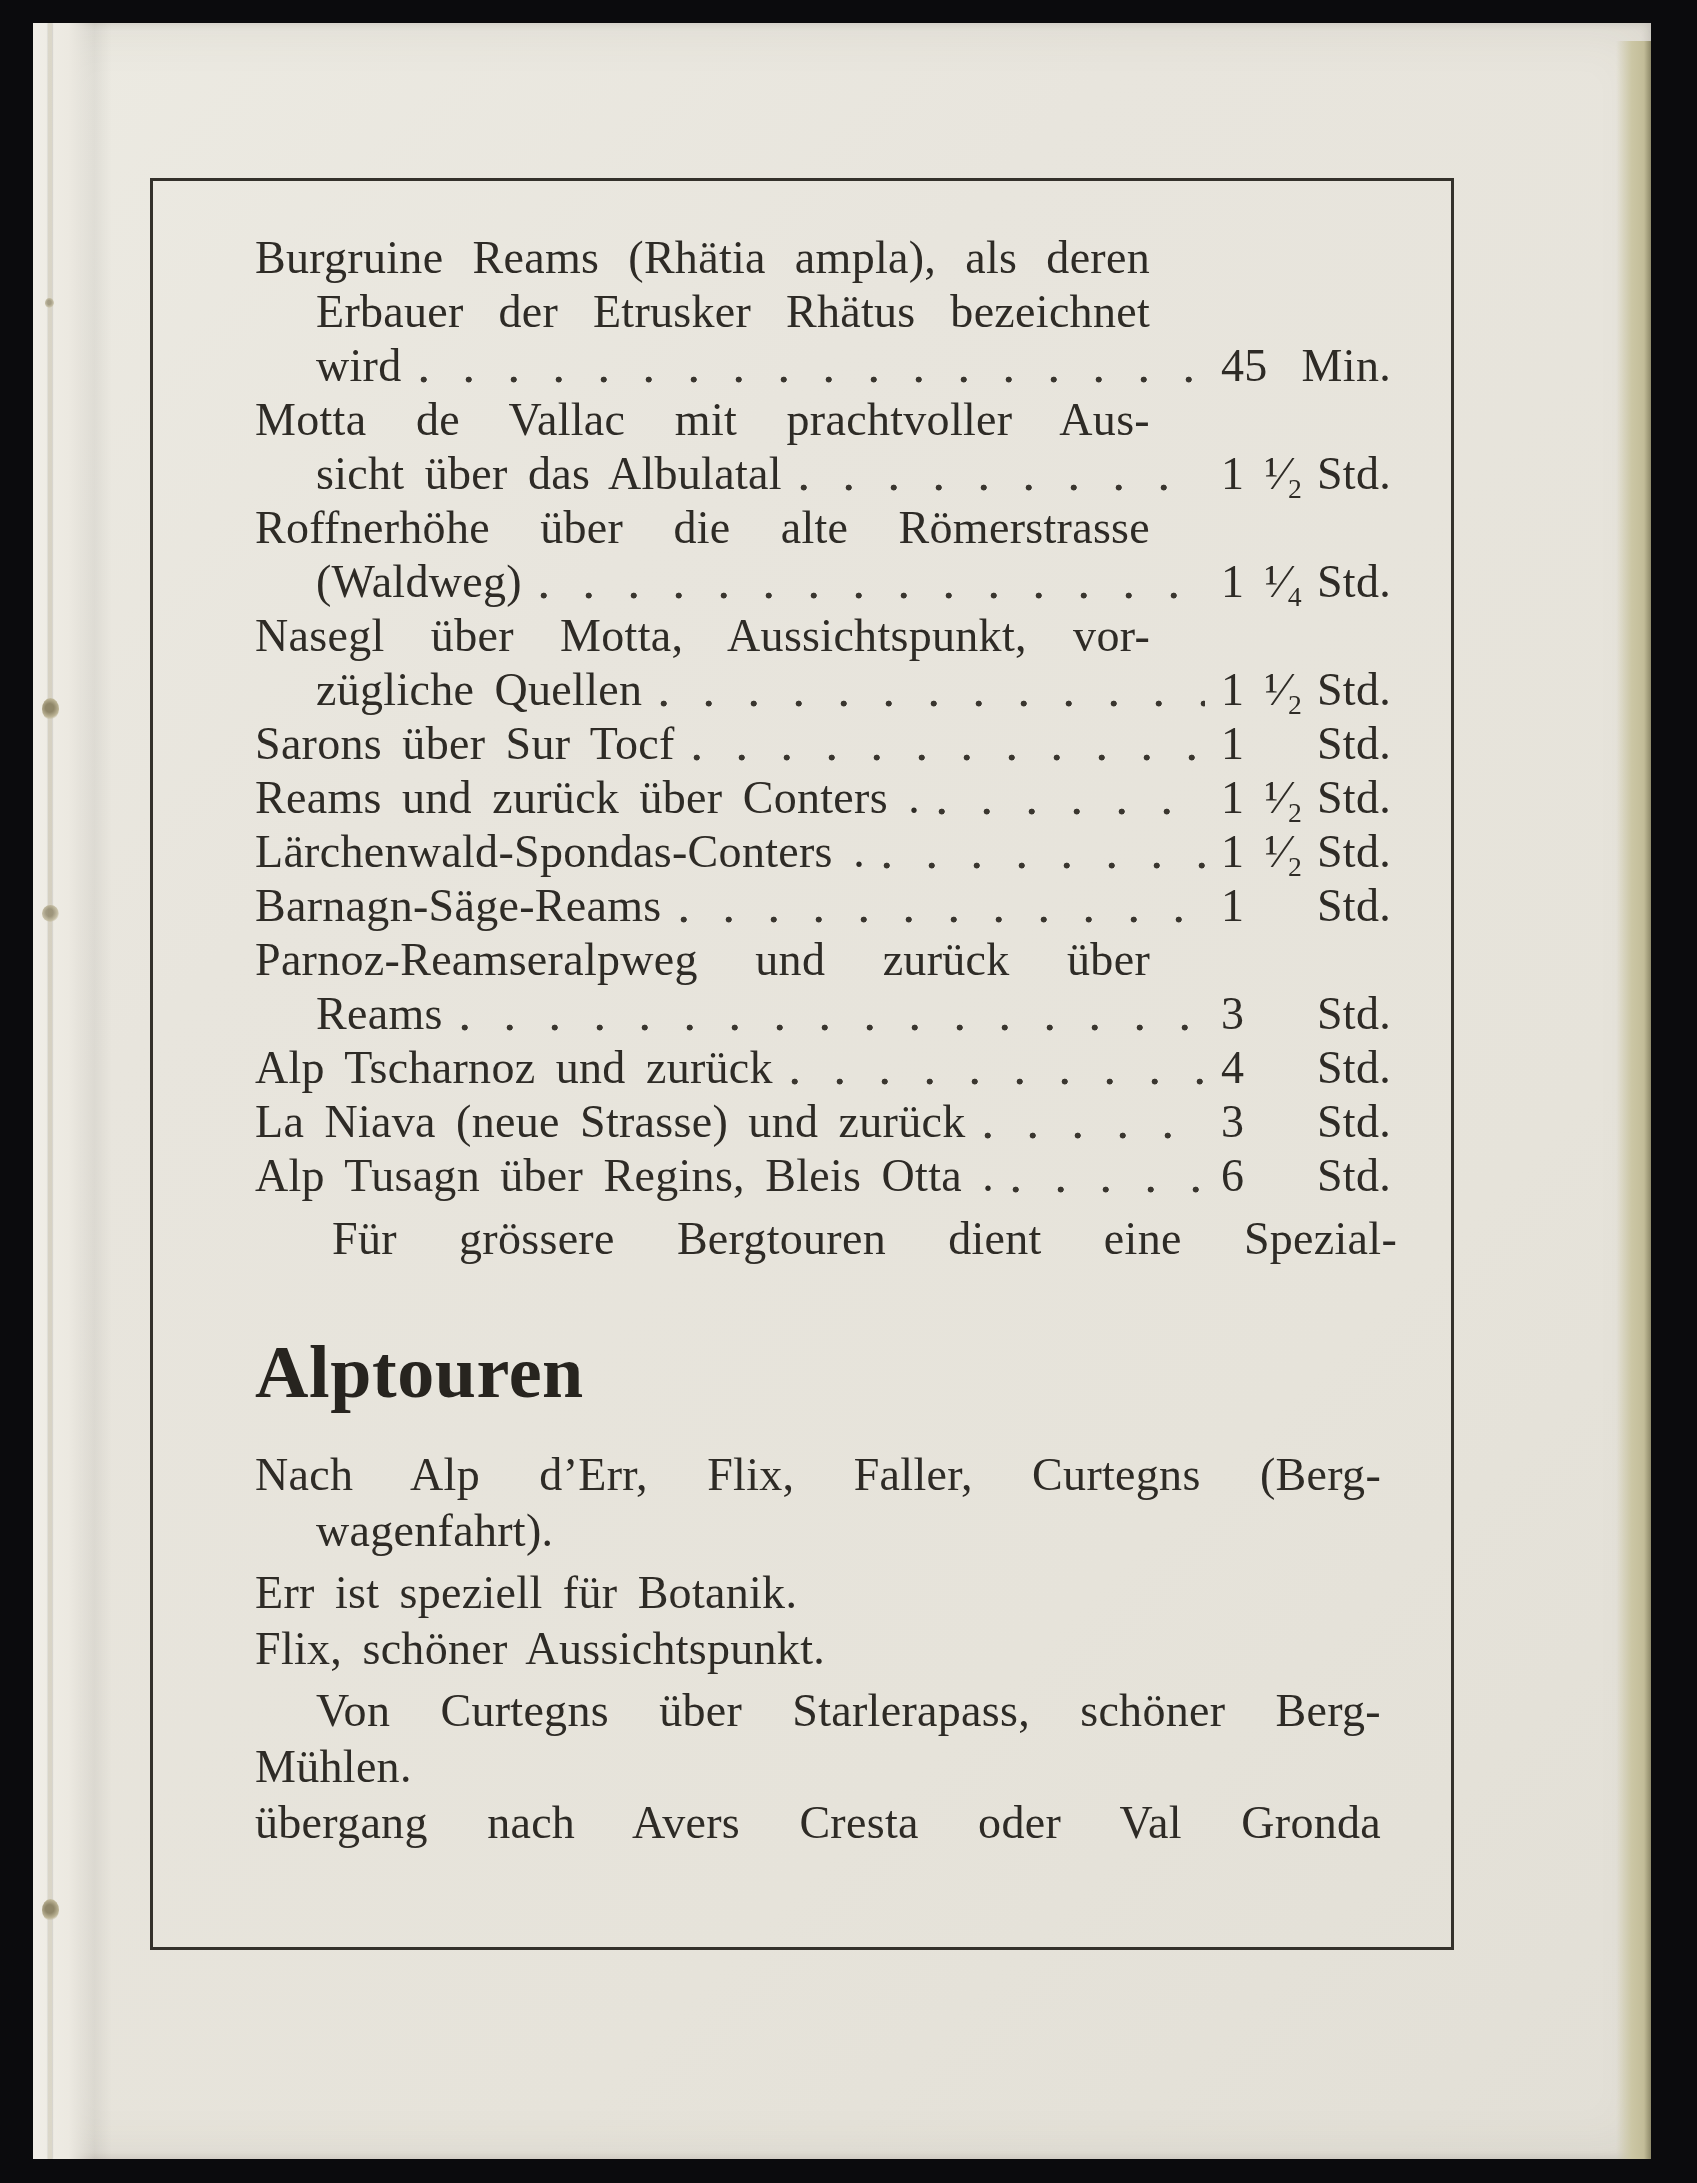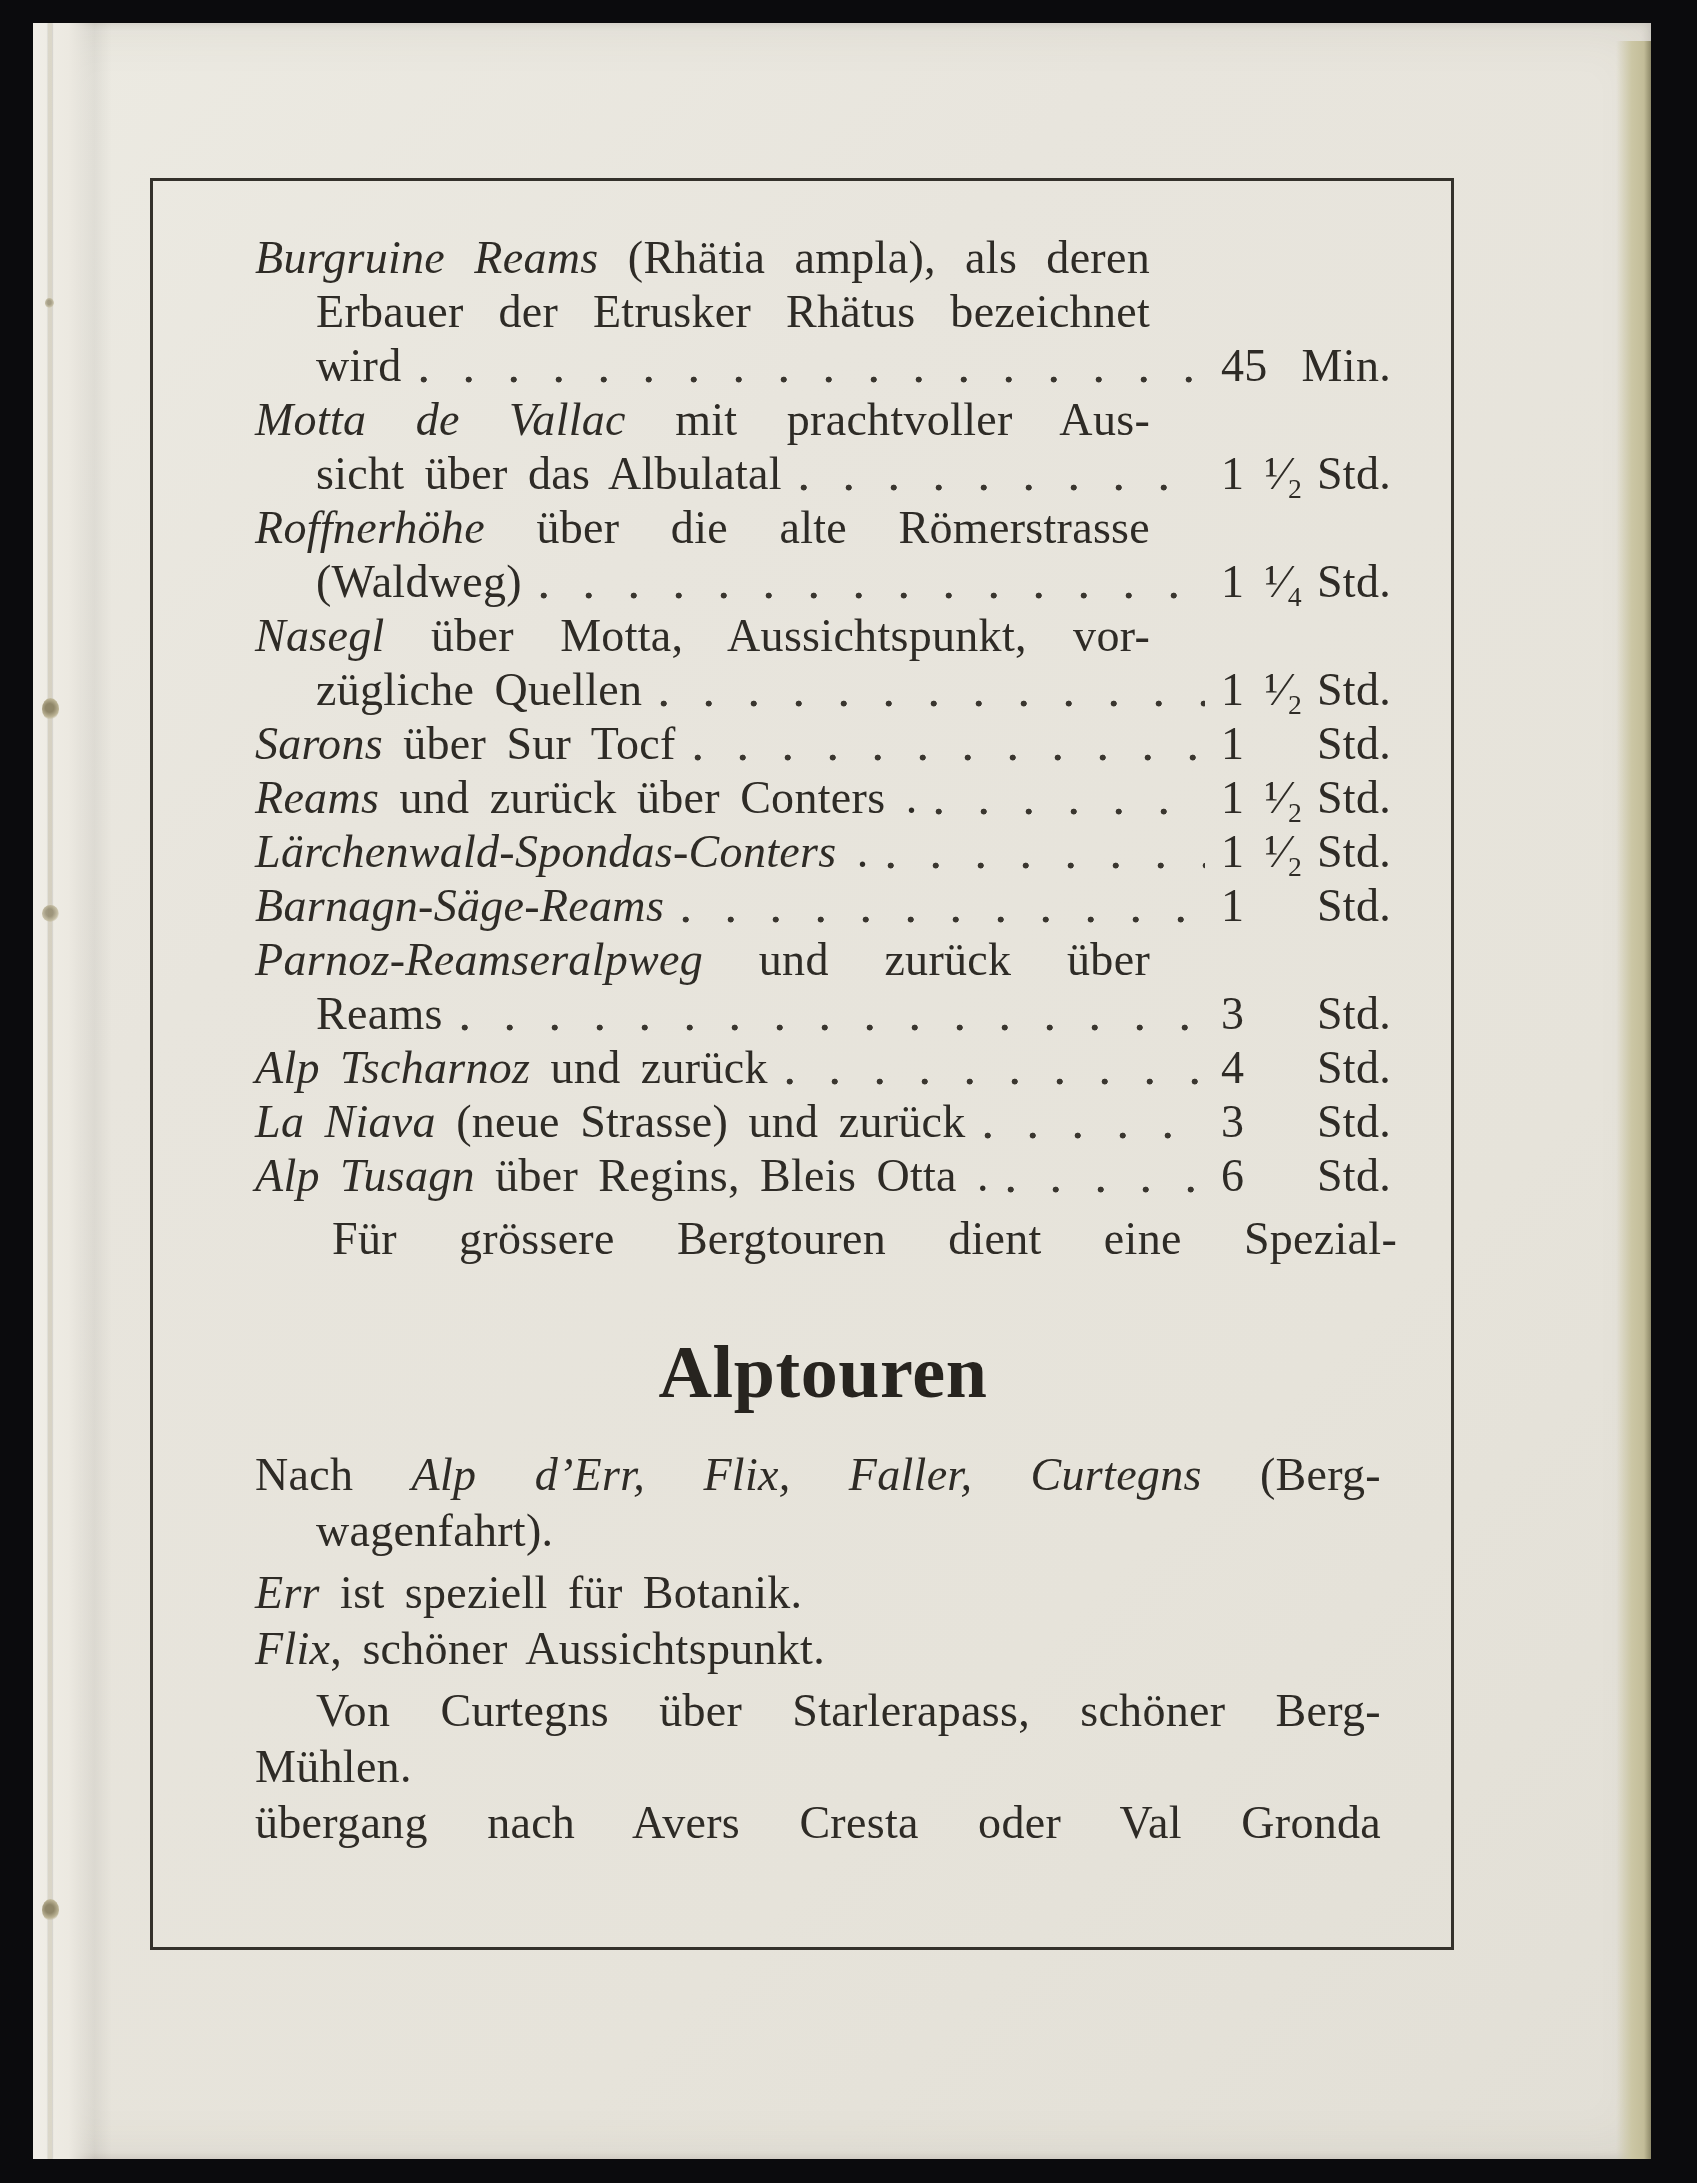--- a/index.html
+++ b/index.html
@@ -47,37 +47,37 @@
   }
   .content{
     position:absolute;left:0;top:0;right:0;bottom:0;
     padding:50px 59px 0 102px;
     color:#2e2b26;
     font-size:46px;line-height:54px;
     word-spacing:8.5px;
     letter-spacing:0.3px;
   }
   .line{white-space:nowrap;}
-  .it{font-style:italic;}
+  .it{}
   .line.flex{display:flex;align-items:baseline;width:1136px;}
   .line.flex .txt{flex:0 0 auto;white-space:nowrap;}
   .line.flex.ind .txt{padding-left:61px;}
   .leader{
     flex:1 1 auto;height:7.3px;align-self:flex-end;
     margin:0 16px 9.7px 18px;
     background-image:radial-gradient(circle at 3.7px 3.7px,#3a362f 2.7px,rgba(0,0,0,0) 3.4px);
     background-size:45px 7.3px;background-repeat:repeat-x;background-position:left center;
   }
   .time{flex:0 0 170px;display:flex;justify-content:space-between;align-items:center;}
   .line.just{white-space:normal;width:895px;text-align:justify;text-align-last:justify;}
   .line.just.ind{margin-left:61px;width:834px;}
   .note{margin-top:8.5px;margin-left:16px;}
   .note .l1{white-space:normal;width:1126px;text-indent:61px;text-align:justify;text-align-last:justify;}
   .heading{
-    margin-top:61px;width:1136px;text-align:center;
+    margin-top:61px;width:1136px;text-align:left;
     font-size:74px;line-height:91px;font-weight:bold;
     letter-spacing:0.6px;color:#27241f;word-spacing:2.4px;
   }
   .sec{margin-top:29px;line-height:56px;}
   .sec .line.just{width:1126px;}
   .sec .line.just.ind{margin-left:0;box-sizing:border-box;padding-left:61px;width:1126px;}
   .sec .line.ind:not(.just){margin-left:61px;}
   .sec .line.gap{margin-top:6px;}
 </style>
 </head>

